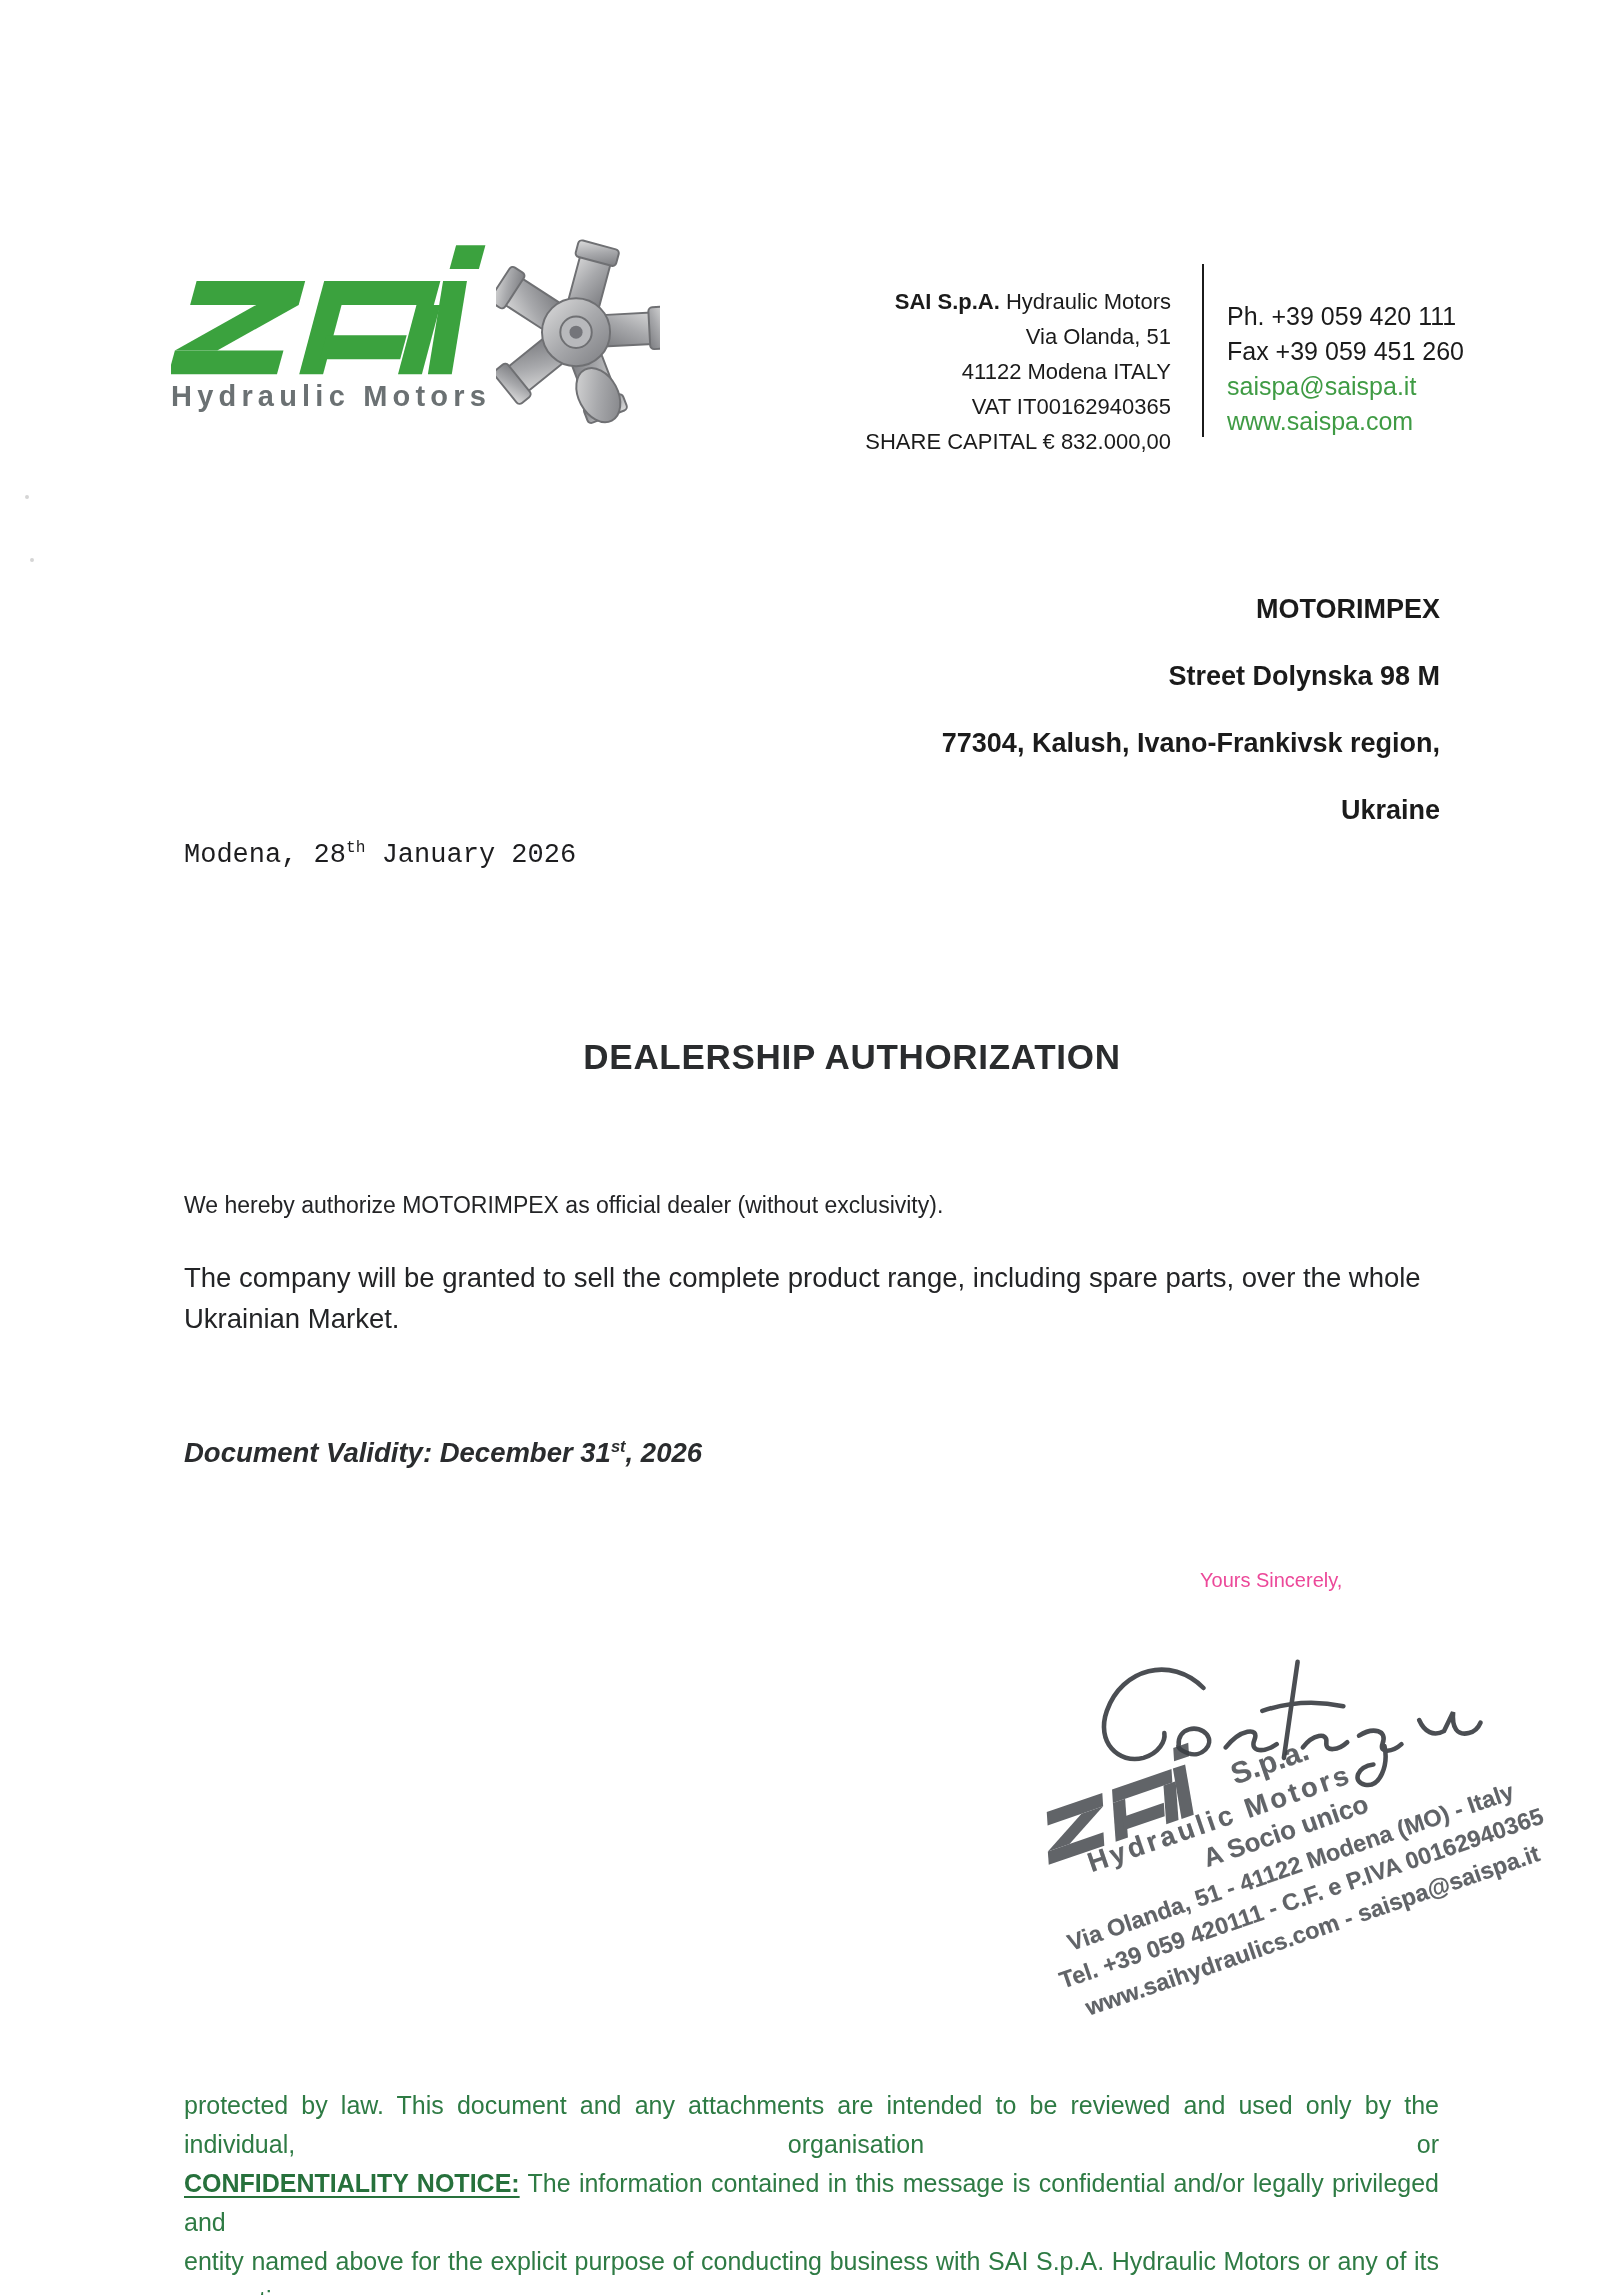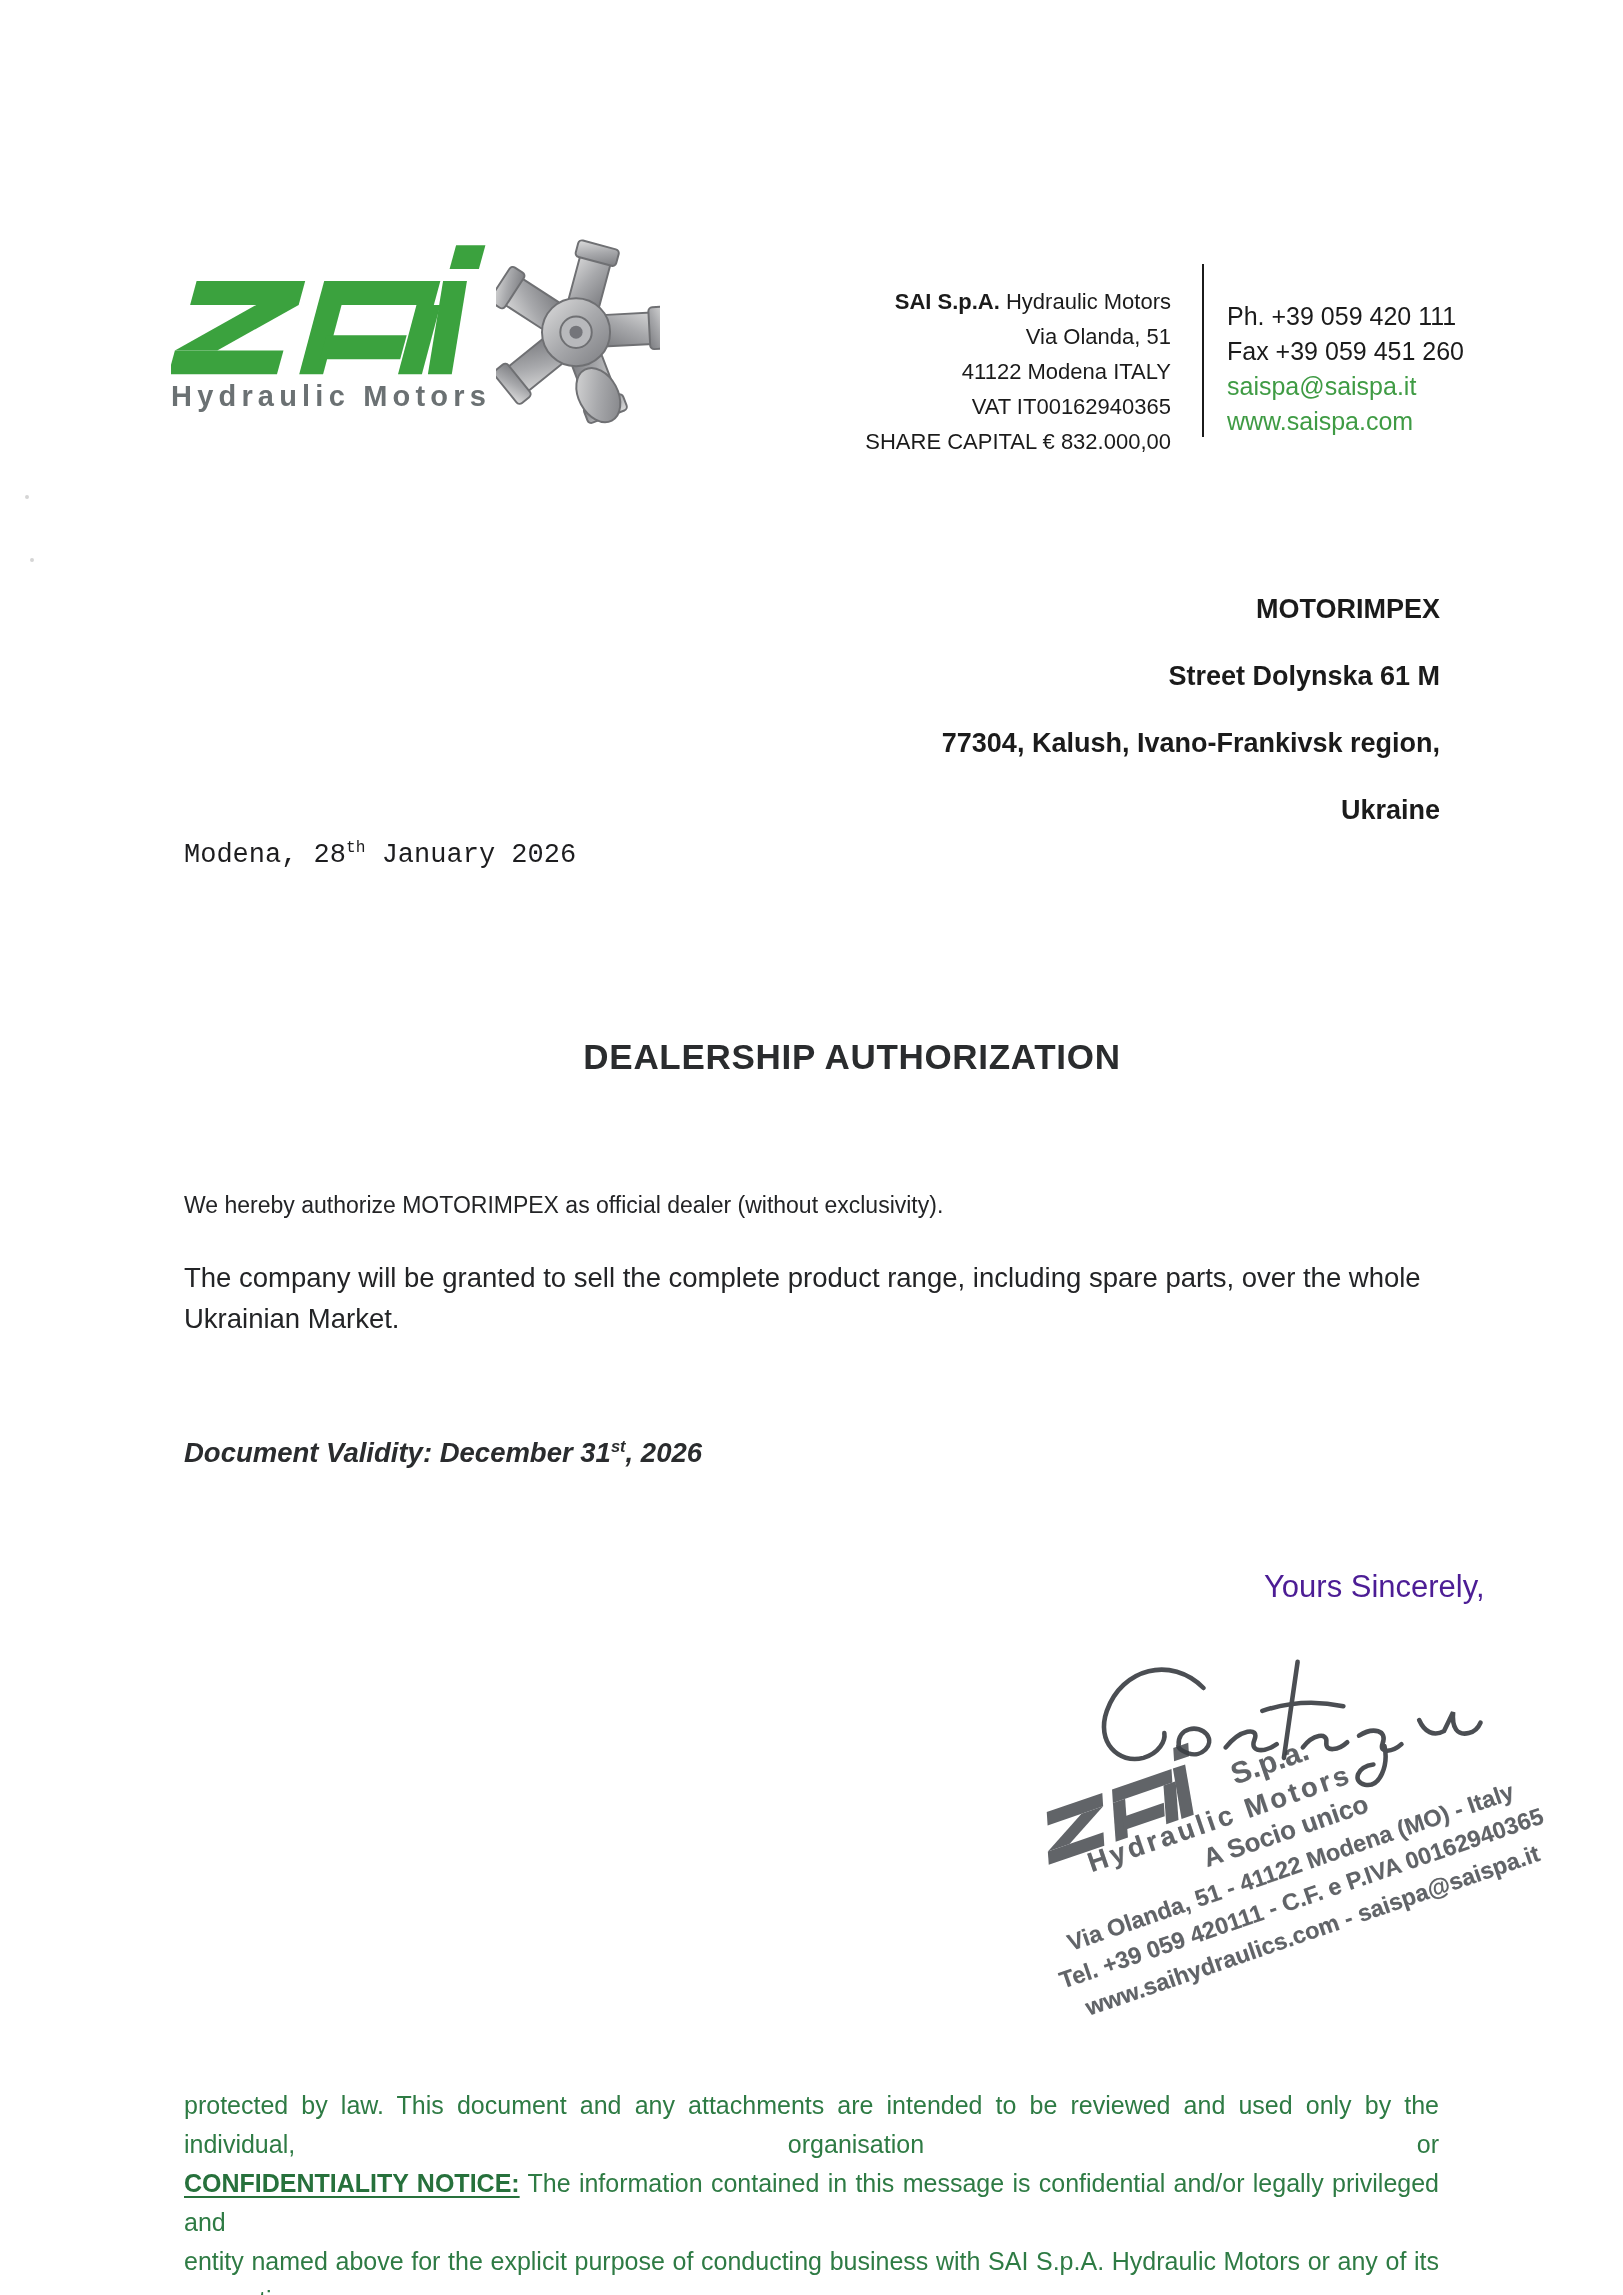--- a/index.html
+++ b/index.html
@@ -34,21 +34,21 @@
   
   .dateline{position:absolute;left:184px;top:839px;font-size:27px;font-family:Liberation Mono, monospace;}
   sup{font-size:60%;vertical-align:super;}
   .doc-title{
     position:absolute;left:0;top:1037px;width:100%;text-align:center;
     font-size:35px;font-weight:bold;letter-spacing:0.7px;color:#2a2c2e;margin-left:40px;
   }
   .para1{position:absolute;left:184px;top:1192px;font-size:23px;color:#232426;}
   .para2{position:absolute;left:184px;top:1257px;font-size:27.5px;line-height:41px;color:#232426;width:1282px;}
   .validity{position:absolute;left:184px;top:1437px;font-size:27.5px;font-weight:bold;font-style:italic;color:#2a2c2e;}
-  .closing{position:absolute;left:1264px;top:1569px;font-size:31px;color:#4c1d95;}
+  .closing{position:absolute;left:1200px;top:1569px;font-size:20px;color:#ec4899;}
   
   .stamp{
     position:absolute;left:1004px;top:1717px;width:550px;
     transform:rotate(-19deg);transform-origin:50% 50%;
     color:#54575c;opacity:.92;text-shadow:0.3px 0.3px 0 rgba(84,87,92,.45);
   }
   .stamp-row1{display:flex;align-items:flex-end;margin-left:39px;}
   .stamp-logo{width:196px;height:72px;display:block;}
   .stamp-spa{font-size:30px;font-weight:bold;margin-left:14.4px;margin-bottom:9.2px;}
   .stamp-sub{font-size:27.5px;font-weight:bold;letter-spacing:3.3px;margin:-5.2px 0 2.6px 85px;}
@@ -143,21 +143,21 @@
 
   <div class="contact-block">
     <div>Ph. +39 059 420 111</div>
     <div>Fax +39 059 451 260</div>
     <div class="green">saispa@saispa.it</div>
     <div class="green">www.saispa.com</div>
   </div>
 
   <div class="recipient">
     <div>MOTORIMPEX</div>
-    <div>Street Dolynska 61 M</div>
+    <div>Street Dolynska 98 M</div>
     <div>77304, Kalush, Ivano-Frankivsk region,</div>
     <div>Ukraine</div>
   </div>
 
   <div class="dateline"><span>Modena, 28</span><sup>th</sup><span> January 2026</span></div>
 
   <div class="doc-title">DEALERSHIP AUTHORIZATION</div>
 
   <div class="para1">We hereby authorize MOTORIMPEX as official dealer (without exclusivity).</div>
   <div class="para2">

